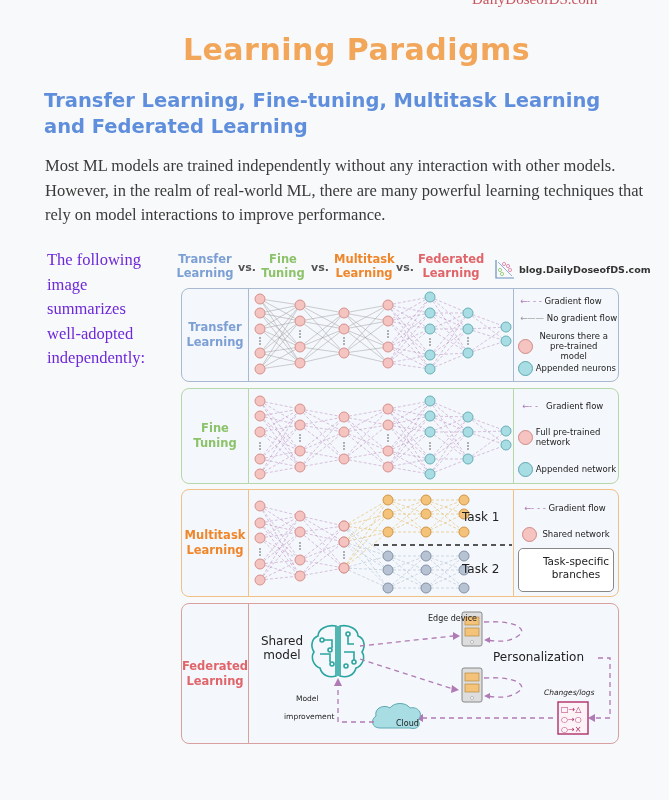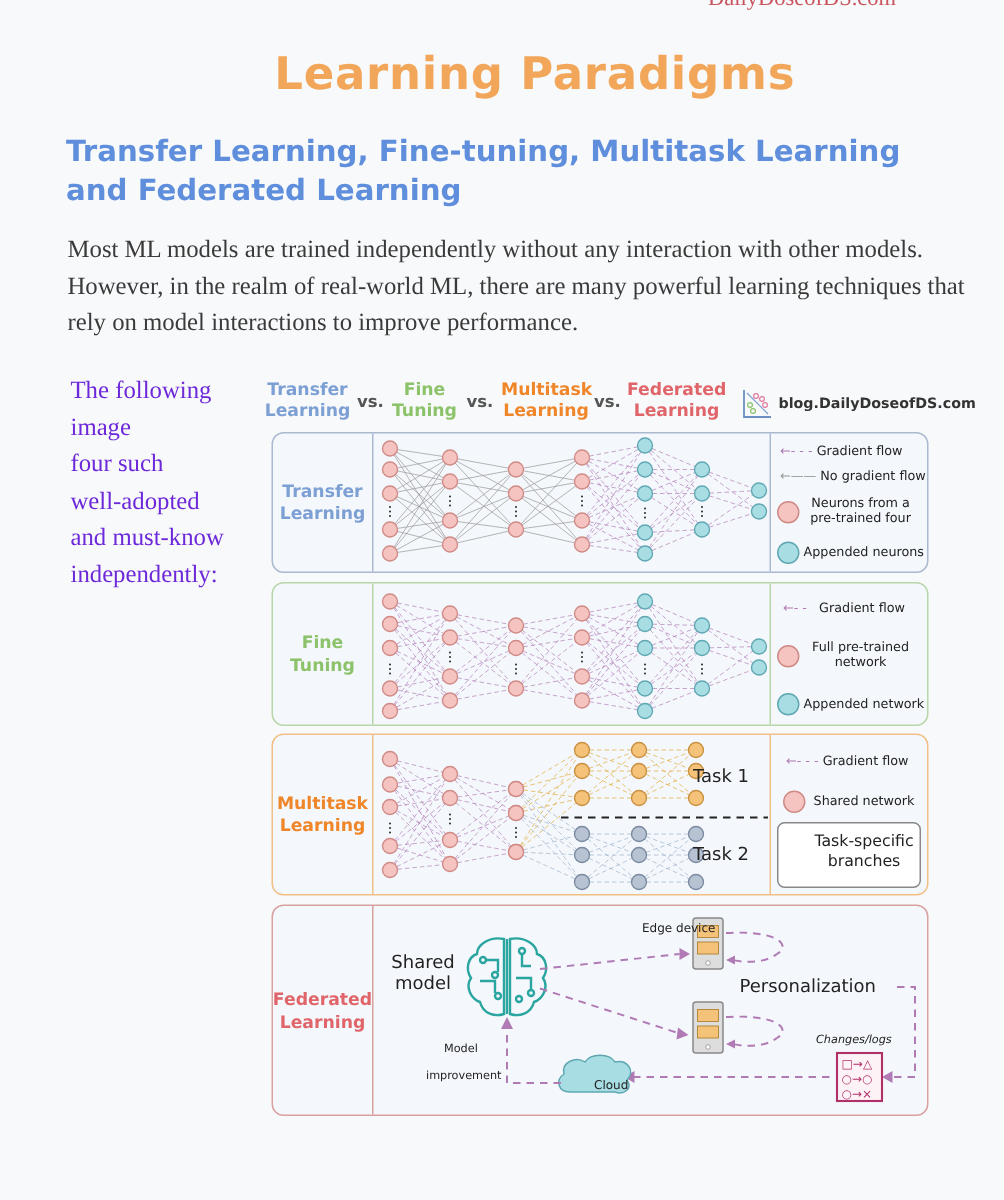--- a/index.html
+++ b/index.html
@@ -59,23 +59,22 @@
 </head>
 <body>
 
 <div class="topline">DailyDoseofDS.com</div>
 <div class="title">Learning Paradigms</div>
 <div class="subtitle">Transfer Learning, Fine-tuning, Multitask Learning and Federated Learning</div>
 <div class="intro">Most ML models are trained independently without any interaction with other models. However, in the realm of real-world ML, there are many powerful learning techniques that rely on model interactions to improve performance.</div>
 <div class="side">
   <span>The following</span>
   <span>image</span>
-  <span>four such</span>
+  <span>summarizes</span>
   <span>well-adopted</span>
-  <span>and must-know</span>
   <span>independently:</span>
 </div>
 
 <div class="fig-header">
   <div class="hdr-item" style="left:0;width:58px;color:#7c9fd4">
     <div>Transfer</div>
     <div>Learning</div>
   </div>
   <div class="vs" style="left:62px">vs.</div>
   <div class="hdr-item" style="left:84px;width:46px;color:#8cc36a">
@@ -240,21 +239,21 @@
       <circle cx="220" cy="64" r="5" fill="#a8dde3" stroke="#5fa8b3" stroke-width="0.9"></circle>
       <circle cx="220" cy="49" r="0.7" fill="#333"></circle>
       <circle cx="220" cy="52" r="0.7" fill="#333"></circle>
       <circle cx="220" cy="55" r="0.7" fill="#333"></circle>
       <circle cx="258" cy="38" r="5" fill="#a8dde3" stroke="#5fa8b3" stroke-width="0.9"></circle>
       <circle cx="258" cy="52" r="5" fill="#a8dde3" stroke="#5fa8b3" stroke-width="0.9"></circle>
     </svg>
   <div class="legend-col">
     <div class="lg" style="top:7px;left:6px;"><span style="color:#b07ab5">←- - -</span> <span>Gradient flow</span></div>
     <div class="lg" style="top:24px;left:6px;"><span style="color:#999">←——</span> <span>No gradient flow</span></div>
-    <div class="lg" style="top:42px;left:4px;width:98px;"><span class="dot" style="background:#f6c4c0;border-color:#d08a86"></span> <span style="display:inline-block;width:76px;vertical-align:middle;text-align:center">Neurons from a pre-trained four</span></div>
+    <div class="lg" style="top:42px;left:4px;width:98px;"><span class="dot" style="background:#f6c4c0;border-color:#d08a86"></span> <span style="display:inline-block;width:76px;vertical-align:middle;text-align:center">Neurons there a pre-trained model</span></div>
     <div class="lg" style="top:72px;left:4px;"><span class="dot" style="background:#a8dde3;border-color:#5fa8b3"></span> <span>Appended neurons</span></div>
   </div>
 </div>
 
 <div class="panel" id="p2">
   <div class="label-col" style="color:#8cc36a">
     <div>
         <div>Fine</div>
         <div>Tuning</div>
       </div>
@@ -385,21 +384,21 @@
       <circle cx="220" cy="43" r="5" fill="#a8dde3" stroke="#5fa8b3" stroke-width="0.9"></circle>
       <circle cx="220" cy="70" r="5" fill="#a8dde3" stroke="#5fa8b3" stroke-width="0.9"></circle>
       <circle cx="220" cy="54" r="0.7" fill="#333"></circle>
       <circle cx="220" cy="57" r="0.7" fill="#333"></circle>
       <circle cx="220" cy="60" r="0.7" fill="#333"></circle>
       <circle cx="258" cy="42" r="5" fill="#a8dde3" stroke="#5fa8b3" stroke-width="0.9"></circle>
       <circle cx="258" cy="56" r="5" fill="#a8dde3" stroke="#5fa8b3" stroke-width="0.9"></circle>
     </svg>
   <div class="legend-col">
     <div class="lg" style="top:12px;left:8px;"><span style="color:#b07ab5">←- -</span> &nbsp;&nbsp;<span>Gradient flow</span></div>
-    <div class="lg" style="top:38px;left:4px;width:98px;"><span class="dot" style="background:#f6c4c0;border-color:#d08a86"></span> <span style="display:inline-block;width:76px;vertical-align:middle;text-align:center">Full pre-trained network</span></div>
+    <div class="lg" style="top:38px;left:4px;width:98px;"><span class="dot" style="background:#f6c4c0;border-color:#d08a86"></span> <span style="display:inline-block;width:76px;vertical-align:middle;">Full pre-trained network</span></div>
     <div class="lg" style="top:73px;left:4px;"><span class="dot" style="background:#a8dde3;border-color:#5fa8b3"></span> <span>Appended network</span></div>
   </div>
 </div>
 
 <div class="panel" id="p3">
   <div class="label-col" style="color:#f0862a">
     <div>
         <div>Multitask</div>
         <div>Learning</div>
       </div>

